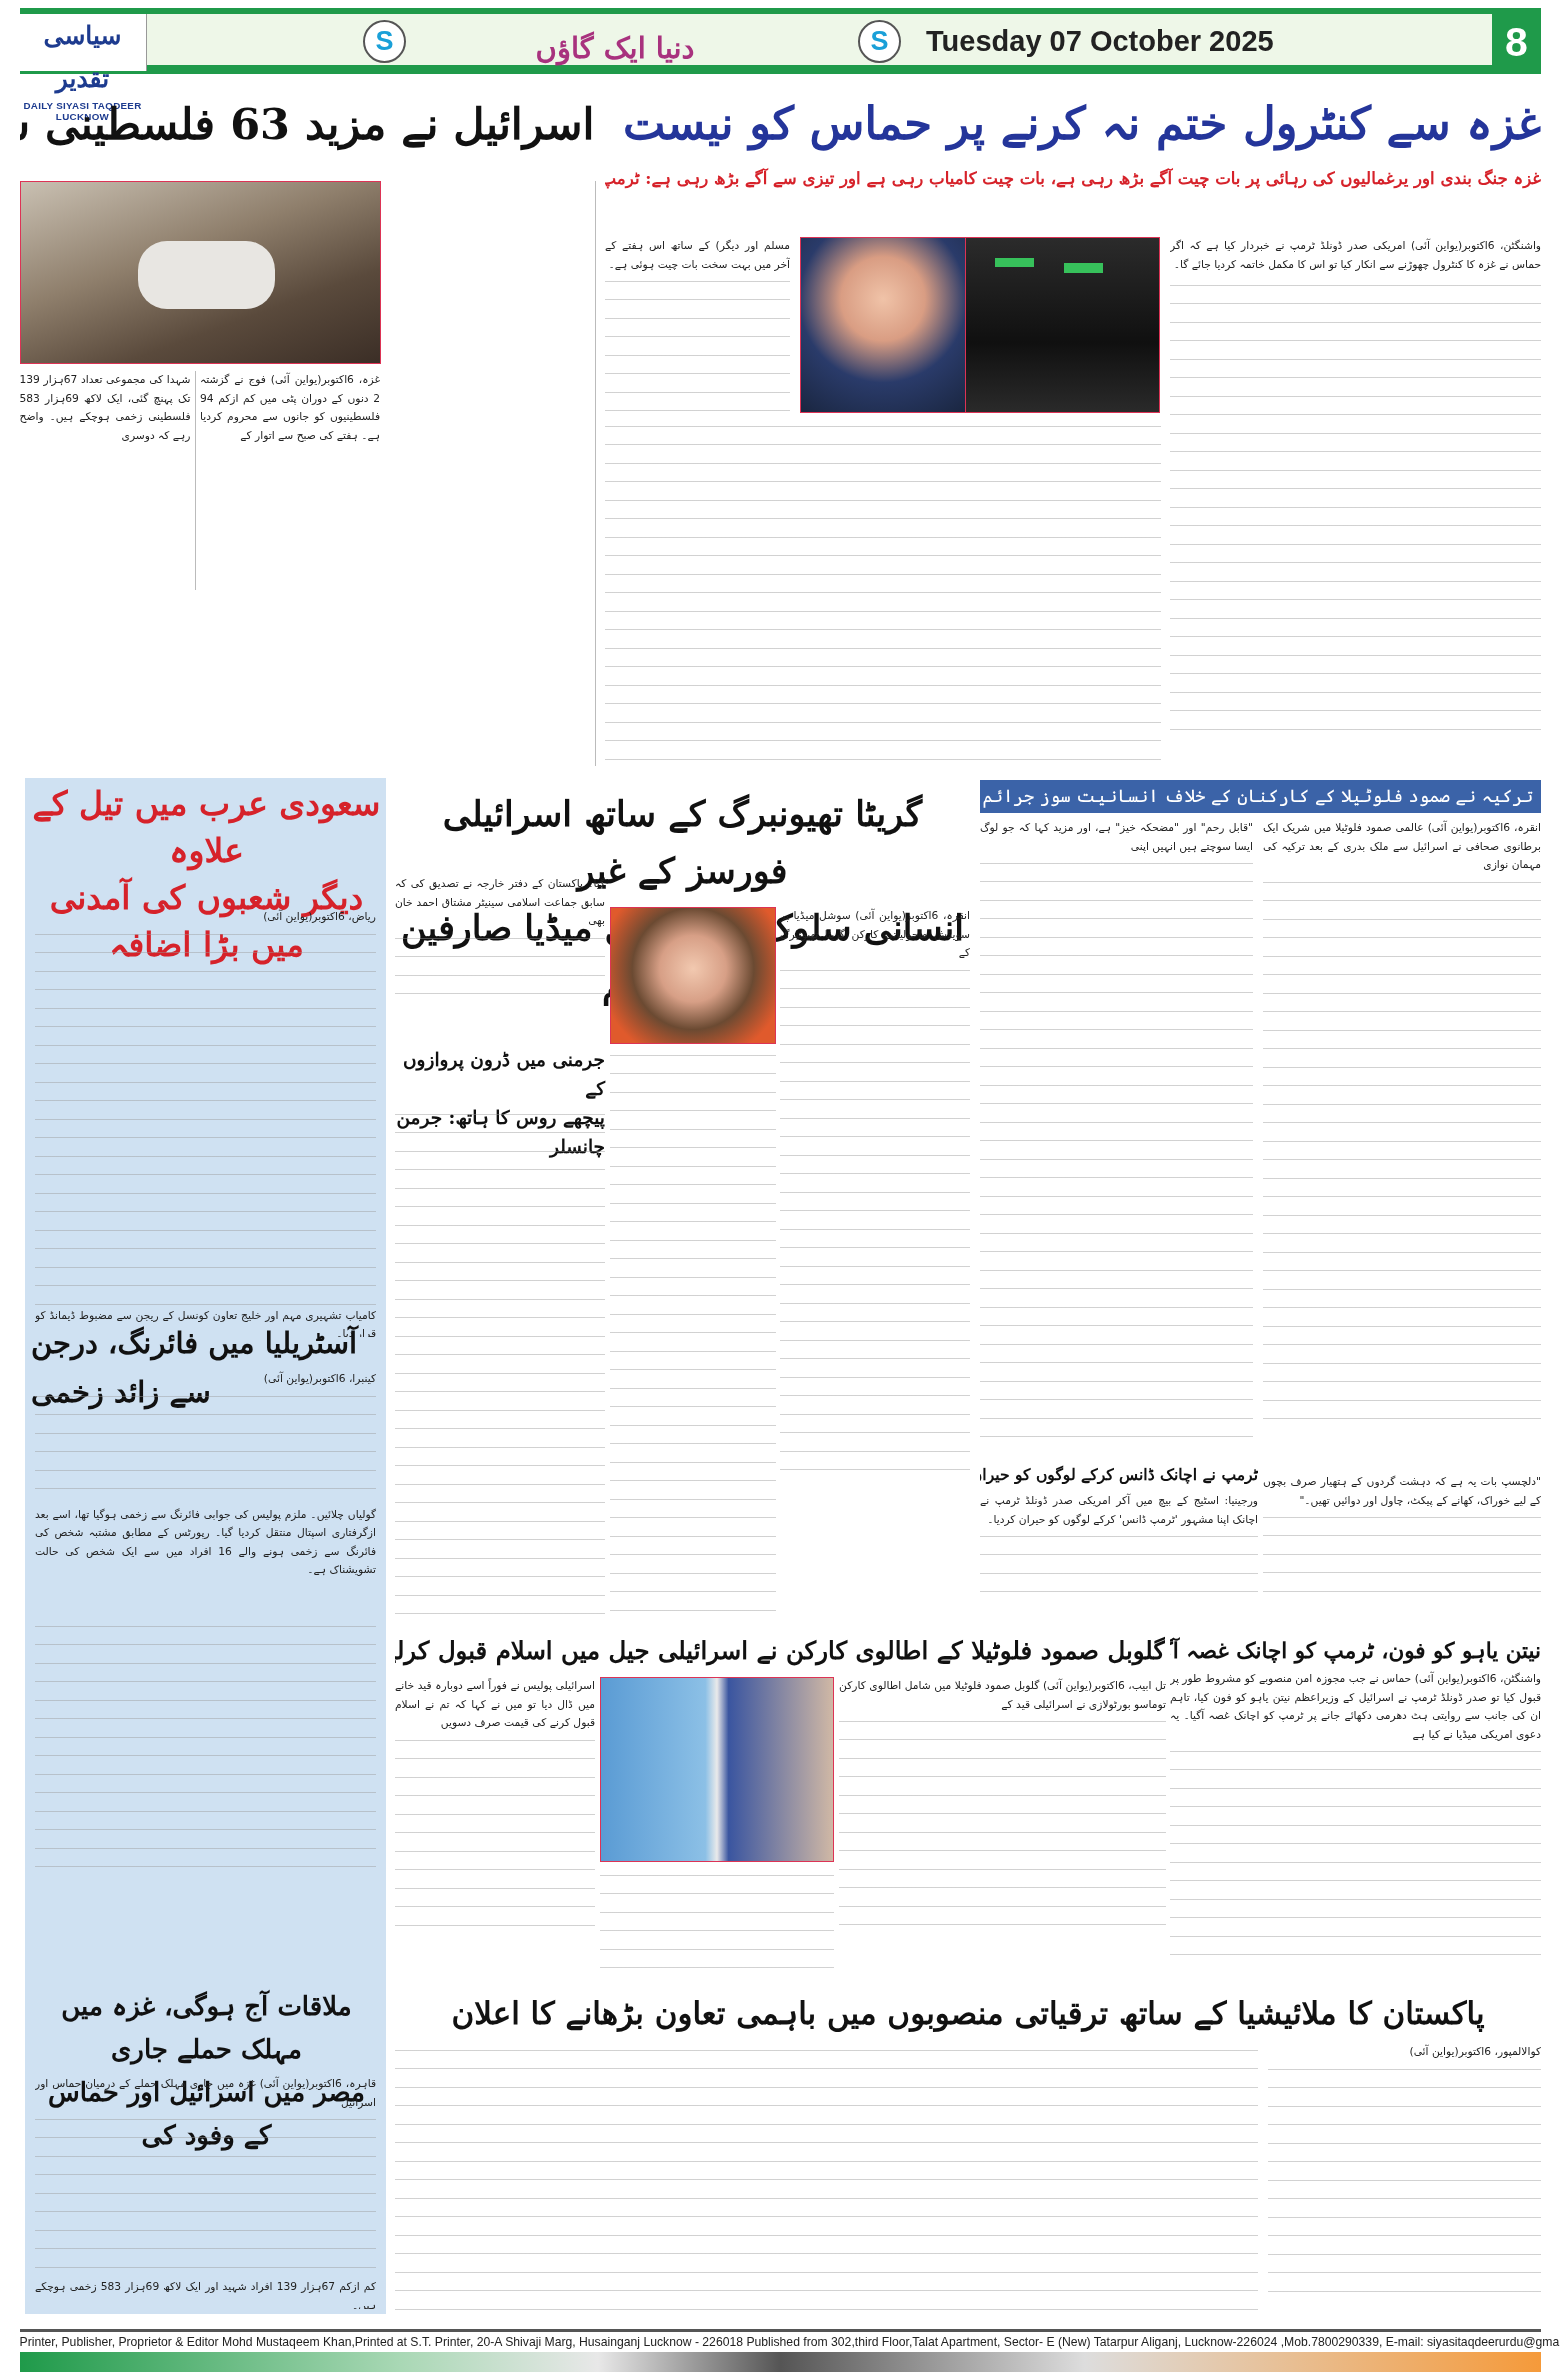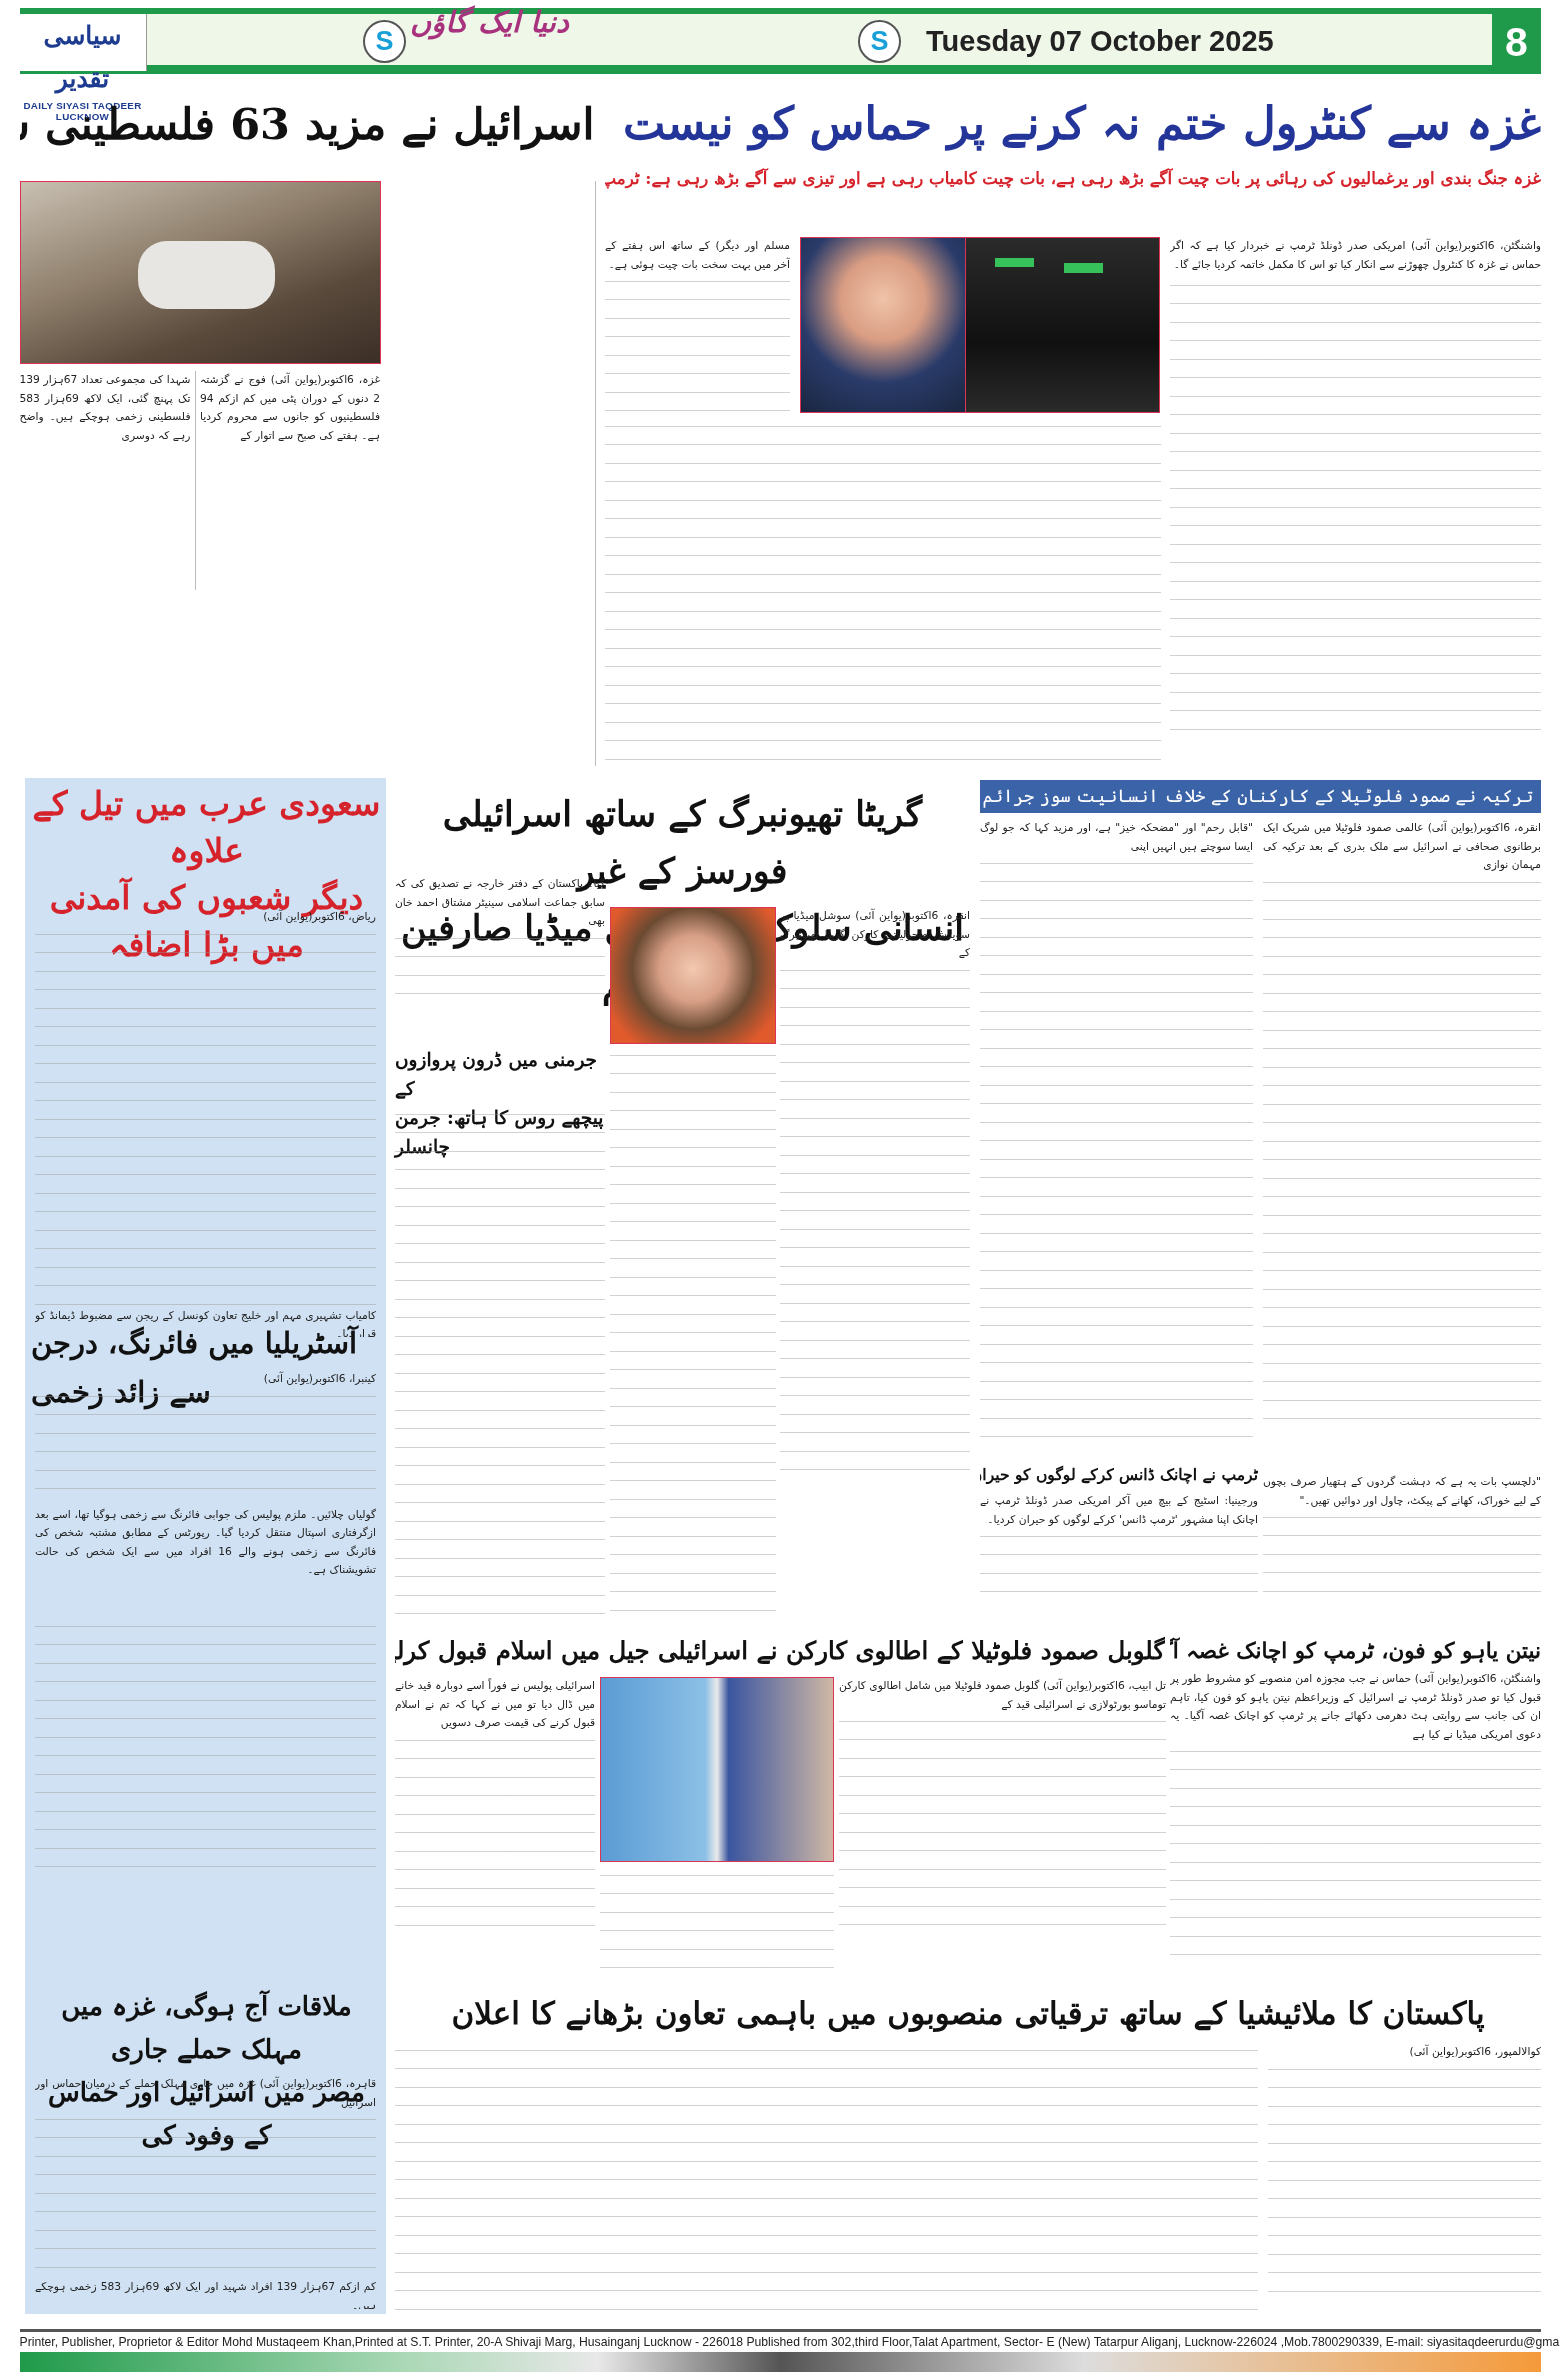--- a/index.html
+++ b/index.html
@@ -35,21 +35,21 @@
 
 <div class="abs mast-top"></div>
 <div class="abs mast"></div>
 <div class="abs logo-box">
   <div class="logo-urdu">سیاسی تقدیر</div>
   <div class="logo-eng">DAILY SIYASI TAQDEER LUCKNOW</div>
 </div>
 <div class="abs emblem" style="left:363px;top:19.5px;">
     <span>S</span>
   </div>
-<div class="abs section-title" style="left:410px;top:5px;width:410px;text-align:left;font-style:italic;">دنیا ایک گاؤں</div>
+<div class="abs section-title" style="left:410px;top:31px;width:410px;text-align:center;">دنیا ایک گاؤں</div>
 <div class="abs emblem" style="left:858px;top:19.5px;">
     <span>S</span>
   </div>
 <div class="abs date" style="left:926px;top:25px;">Tuesday 07 October 2025</div>
 <div class="abs pagenum">8</div>
 
 <div class="abs hl-blue rtl" style="left:605px;top:90px;width:936px;font-size:45px;line-height:68px;white-space:nowrap;overflow:hidden;">غزہ سے کنٹرول ختم نہ کرنے پر حماس کو نیست ونابود کردیں گے</div>
 <div class="abs hl-black rtl" style="left:19.5px;top:90px;width:575px;font-size:43px;line-height:68px;white-space:nowrap;overflow:hidden;">اسرائیل نے مزید 63 فلسطینی شہید کردیے</div>
 <div class="abs hl-red rtl" style="left:605px;top:166px;width:936px;font-size:16.6px;line-height:25px;white-space:nowrap;overflow:hidden;">غزہ جنگ بندی اور یرغمالیوں کی رہائی پر بات چیت آگے بڑھ رہی ہے، بات چیت کامیاب رہی ہے اور تیزی سے آگے بڑھ رہی ہے: ٹرمپ</div>
 
@@ -119,21 +119,21 @@
 <div class="abs photo" style="left:610px;top:907px;width:166px;height:137px;background:radial-gradient(circle at 50% 45%,#f2c9b0 0%,#d79f86 30%,#6b4a32 55%,#e05a2c 85%);"></div>
 <div class="abs body-text" style="left:780px;top:907px;width:190px;height:566px;">
   <span>انقرہ، 6اکتوبر(یواین آئی)</span>
   <span>سوشل میڈیا پر سویڈش ماحولیاتی کارکن گریٹا تھیونبرگ کے</span>
   <div class="txt-lines" style="height:507px;"></div>
 </div>
 <div class="abs body-text" style="left:395px;top:875px;width:210px;height:137px;">
   <span>گیا۔ پاکستان کے دفتر خارجہ نے تصدیق کی کہ سابق جماعت اسلامی سینیٹر مشتاق احمد خان بھی</span>
   <div class="txt-lines" style="height:78px;"></div>
 </div>
-<div class="abs hl-black rtl" style="left:395px;top:1045px;width:210px;font-size:18.5px;line-height:29px;text-align:left;">
+<div class="abs hl-black rtl" style="left:395px;top:1045px;width:210px;font-size:18.5px;line-height:29px;text-align:right;">
   <div>جرمنی میں ڈرون پروازوں کے</div>
   <div>پیچھے روس کا ہاتھ: جرمن چانسلر</div>
 </div>
 <div class="abs txt-lines" style="left:395px;top:1107px;width:210px;height:507px;"></div>
 <div class="abs txt-lines" style="left:610px;top:1048px;width:166px;height:566px;"></div>
 
 <div class="abs band-blue rtl" style="left:980px;top:780px;width:561px;height:33px;font-family:'DejaVu Serif',serif;font-size:17.6px;line-height:33px;padding:0 7.8px;white-space:nowrap;overflow:hidden;">ترکیہ نے صمود فلوٹیلا کے کارکنان کے خلاف انسانیت سوز جرائم کے شواہد جمع کیے ہیں</div>
 <div class="abs body-text" style="left:1263px;top:819px;width:278px;height:634px;">
   <span>انقرہ، 6اکتوبر(یواین آئی)</span>
   <span>عالمی صمود فلوٹیلا میں شریک ایک برطانوی صحافی نے اسرائیل سے ملک بدری کے بعد ترکیہ کی مہمان نوازی</span>

